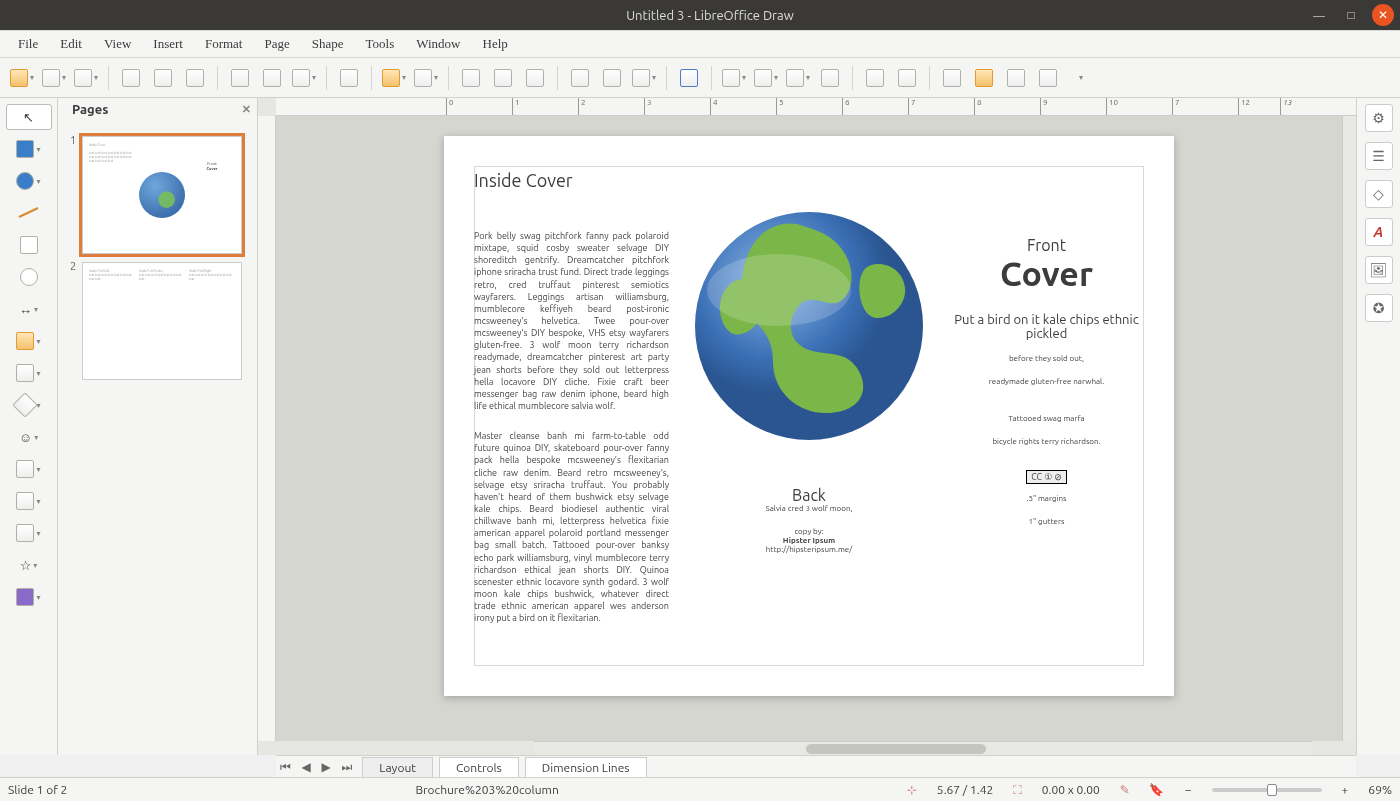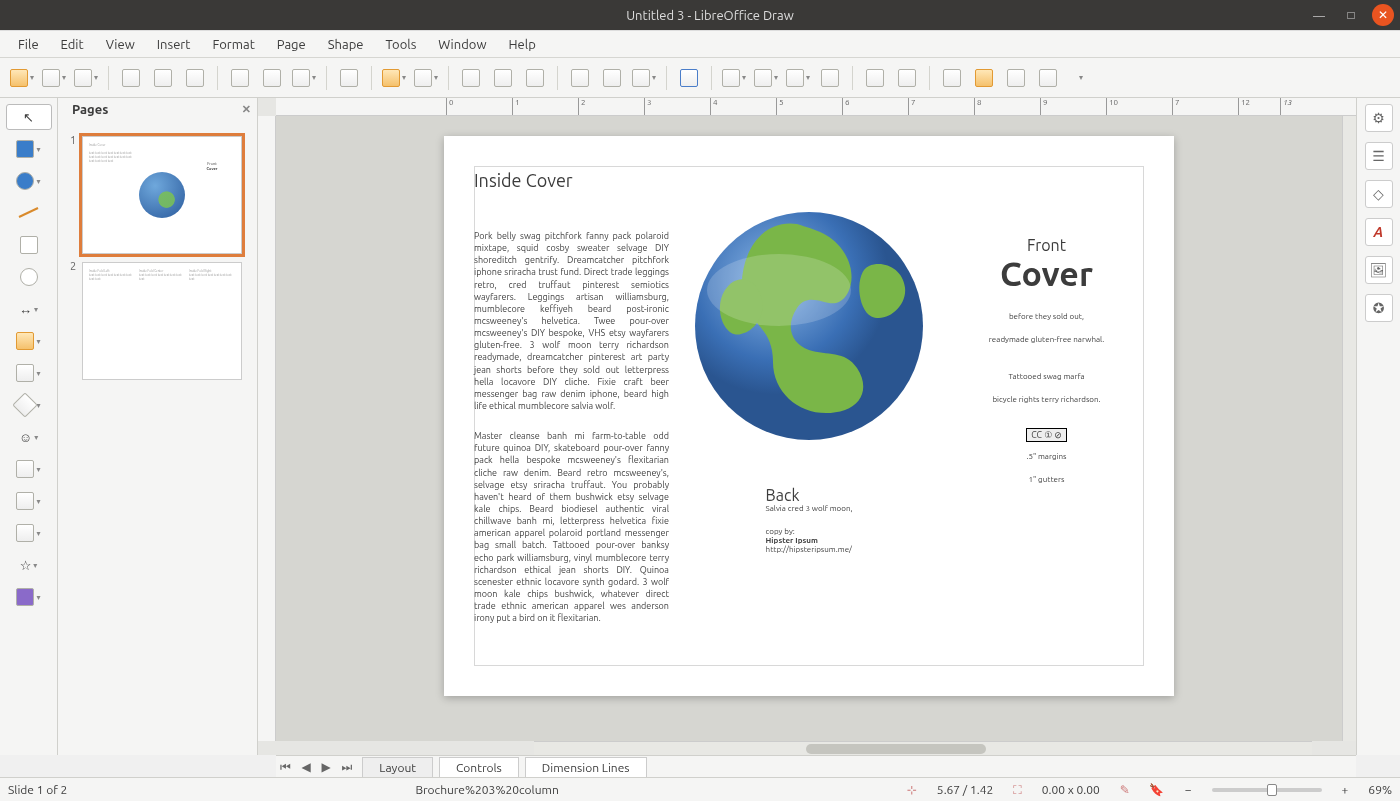--- a/index.html
+++ b/index.html
@@ -7,21 +7,21 @@
 
 
 .titlebar { height:30px; background:#3a3937; color:#ddd; display:flex; align-items:center; justify-content:center; position:relative;padding-left:20px; }
 .titlebar .wc { position:absolute; right:6px; top:4px; display:flex; gap:10px; }
 .wc span { width:22px; height:22px; display:flex; align-items:center; justify-content:center; border-radius:11px; font-size:12px; }
 .wc .close { background:#e95420; color:#fff; }
 .wc .min,.wc .max { color:#ccc; }
 
 
 .menubar { height:28px; background:#f5f5f4; display:flex; align-items:center; padding:0 8px; gap:2px; border-top:1px solid #ddd; border-bottom:1px solid #d6d6d2; }
-.menubar span { padding:4px 10px; cursor:pointer; }
+.menubar span { padding:4px 10px; cursor:pointer;font-family:Liberation Serif, serif; }
 
 
 .toolbar { height:40px; background:#f5f5f4; display:flex; align-items:center; padding:0 8px; gap:4px; border-bottom:1px solid #d0d0cc; }
 .tbtn { height:28px; min-width:28px; display:flex; align-items:center; justify-content:center; border:1px solid transparent; border-radius:3px; position:relative; cursor:pointer; }
 .tbtn.drop::after { content:"▾"; font-size:8px; margin-left:2px; color:#888; }
 .tbtn .ph { width:18px; height:18px; border:1px solid #b0b0a8; border-radius:2px; background:linear-gradient(#fff,#eee); }
 .tbtn .ph.acc { border-color:#e29a33; background:linear-gradient(#ffe7b7,#f5c16c); }
 .sep { width:1px; height:24px; background:#d4d4ce; margin:0 4px; }
 
 
@@ -46,21 +46,21 @@
 .vruler { width:18px; background:#f5f5f4; border-right:1px solid #ccc; }
 .canvas { flex:1; overflow:auto; display:flex; justify-content:center; align-items:flex-start; padding:20px; background:#d6d6d1; position:relative; }
 .sheet { width:730px; height:560px; background:#fff; box-shadow:0 2px 8px rgba(0,0,0,.25); position:relative; padding:30px; }
 .margin-box { position:absolute; left:30px; right:30px; top:30px; bottom:30px; border:1px solid #d8d8d8; }
 .content { position:relative; z-index:1; display:flex; gap:20px; height:100%; }
 .col { flex:1; }
 .inside h2 { font-weight:normal; font-size:18px; margin:4px 0 40px; }
 .inside p { font-size:9px; text-align:justify; line-height:1.35; color:#444; margin-bottom:18px; }
 .center { display:flex; flex-direction:column; align-items:center; }
 .globe { width:240px; height:240px; margin-top:40px; }
-.back { margin-top:40px; }
+.back { text-align:center; margin-top:40px; }
 .back h3 { font-weight:normal; font-size:16px; }
 .back p { font-size:8px; color:#444; }
 .front { text-align:center; padding-top:70px; }
 .front .t1 { font-size:16px; }
 .front .t2 { font-size:34px; font-weight:bold; margin-bottom:20px; }
 .front p { font-size:13px; margin-bottom:14px; }
 .front .sm { font-size:8px; color:#444; }
 .cc { display:inline-block; margin:10px 14px; padding:1px 4px; border:1px solid #000; background:#eee; font-size:9px; }
 
 .rsidebar { width:44px; background:#f5f5f4; border-left:1px solid #d0d0cc; display:flex; flex-direction:column; align-items:center; padding:6px 0; gap:10px; }
@@ -346,20 +346,21 @@
                 <br>
                 <p>copy by:</p>
                 <p style="font-weight:bold">Hipster Ipsum</p>
                 <p>http://hipsteripsum.me/</p>
               </div>
             </div>
 
             <div class="col front">
               <div class="t1">Front</div>
               <div class="t2">Cover</div>
+              <p>Put a bird on it kale chips ethnic pickled</p>
               <p class="sm">before they sold out,</p>
               <p class="sm">readymade gluten-free narwhal.</p>
               <br>
               <p class="sm">Tattooed swag marfa</p>
               <p class="sm">bicycle rights terry richardson.</p>
               <span class="cc">CC ① ⊘</span>
               <p class="sm">.5" margins</p>
               <p class="sm">1" gutters</p>
             </div>
           </div>

